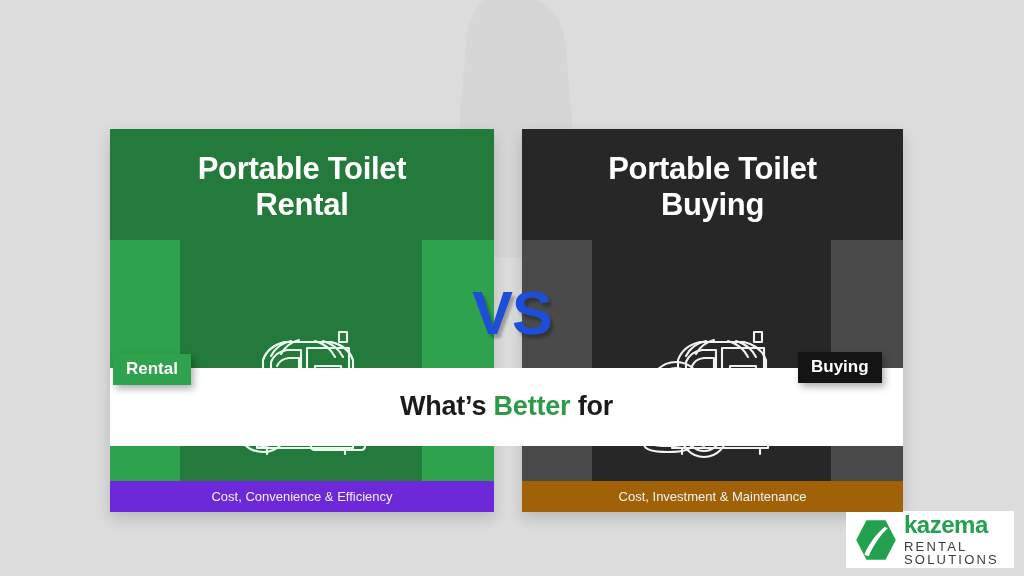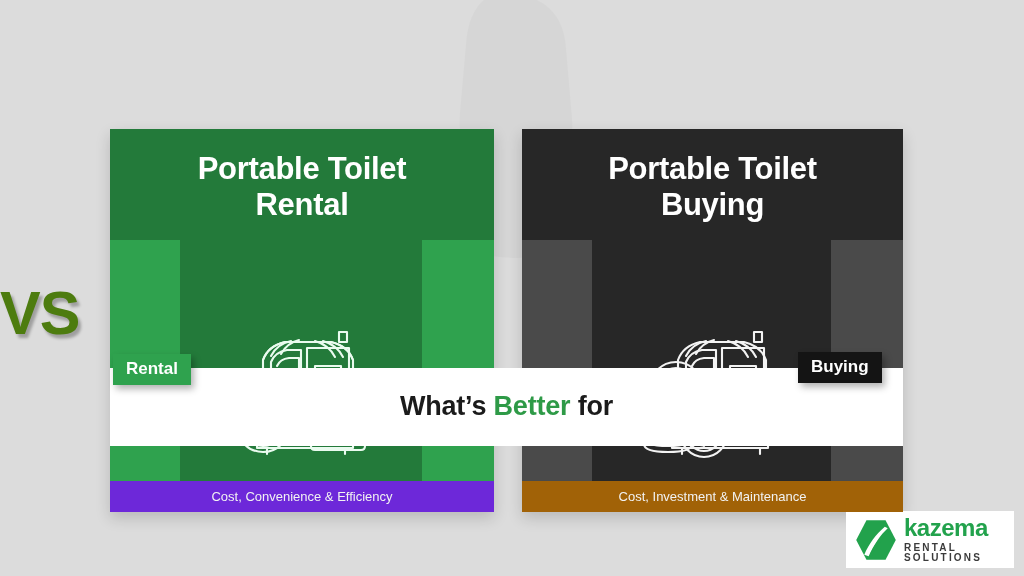--- a/index.html
+++ b/index.html
@@ -115,24 +115,25 @@
     font-size: 13px;
     z-index: 9;
   }
   #panel-left  .panel-footer { background: #6d28d9; }
   #panel-right .panel-footer { background: #a16207; }
 
   
   #vs {
     position: absolute;
     left: 0; right: 0; top: 283px;
+    text-align: center;
     z-index: 20;
     font-size: 61px;
     font-weight: bold;
-    color: #4d7c0f;
+    color: #1d4ed8;
     letter-spacing: -1px;
     text-shadow: 3px 4px 3px rgba(0,0,0,0.28);
     line-height: 1;
   }
 
   
   #logo {
     position: absolute;
     left: 846px; top: 511px;
     width: 168px; height: 57px;
@@ -147,25 +148,24 @@
   #logo-text { display: flex; flex-direction: column; justify-content: center; }
   #logo-word {
     color: #22A24C;
     font-size: 24px;
     font-weight: bold;
     line-height: 1;
     letter-spacing: -0.5px;
   }
   #logo-tag {
     color: #3b3b3b;
-    font-size: 10px;
+    font-size: 13px;
     letter-spacing: 2.2px;
     line-height: 1;
     margin-top: 3px;
-    font-weight: bold;
   }
 </style>
 </head>
 <body>
 
 <div id="stage">
 
   <div id="watermark">
     <svg viewBox="0 0 290 300" xmlns="http://www.w3.org/2000/svg">
       <g fill="#cfcfcf">

